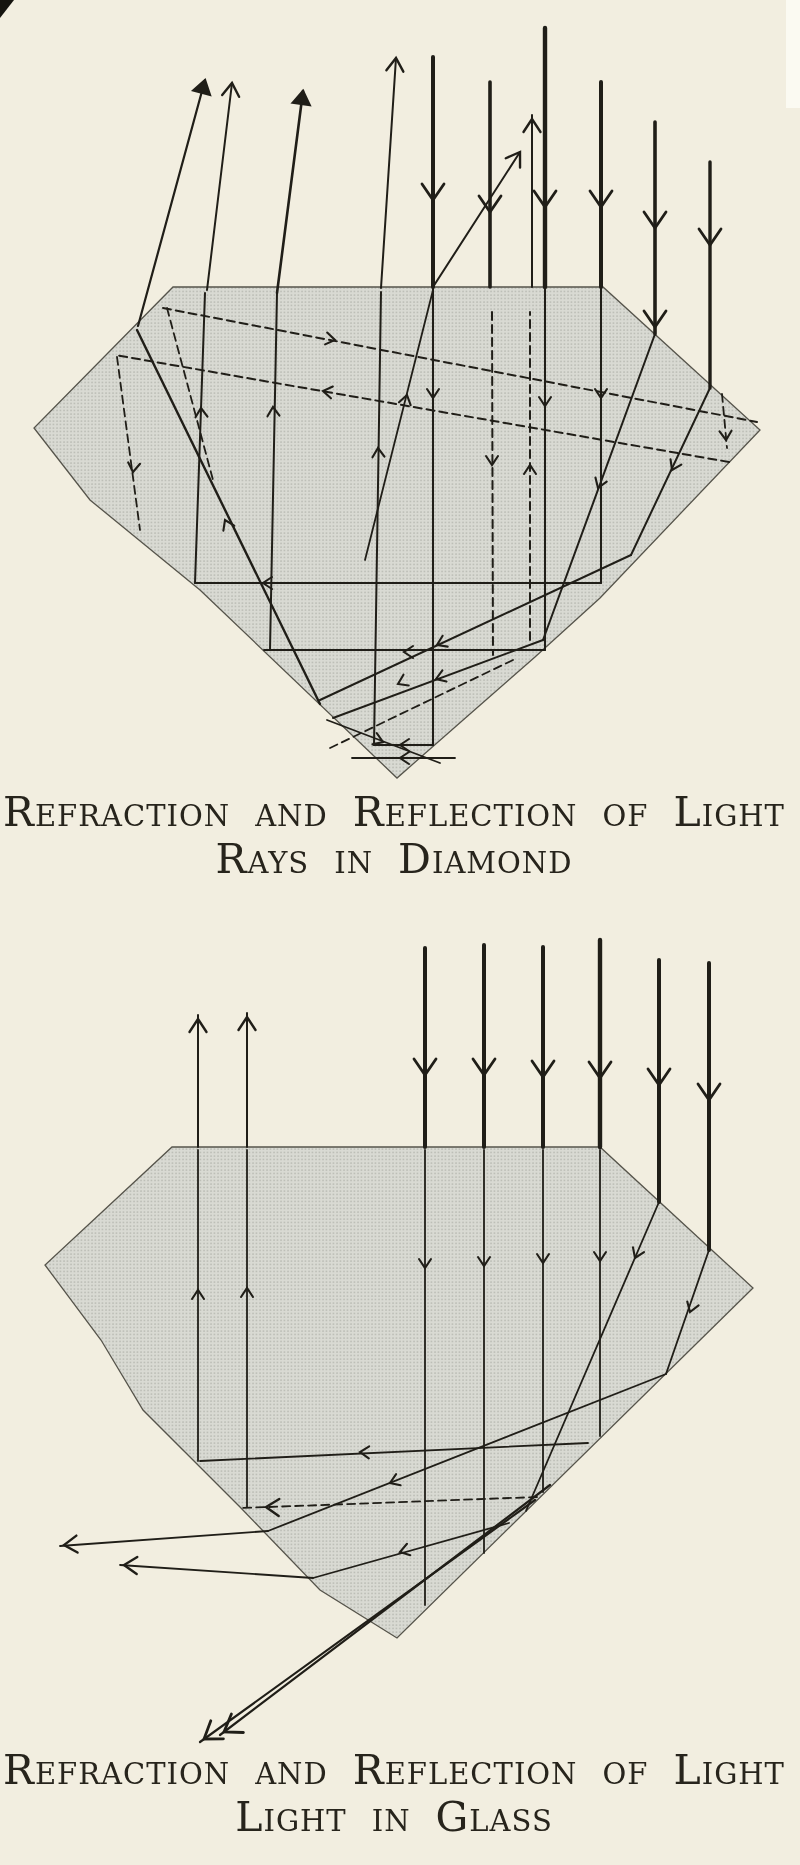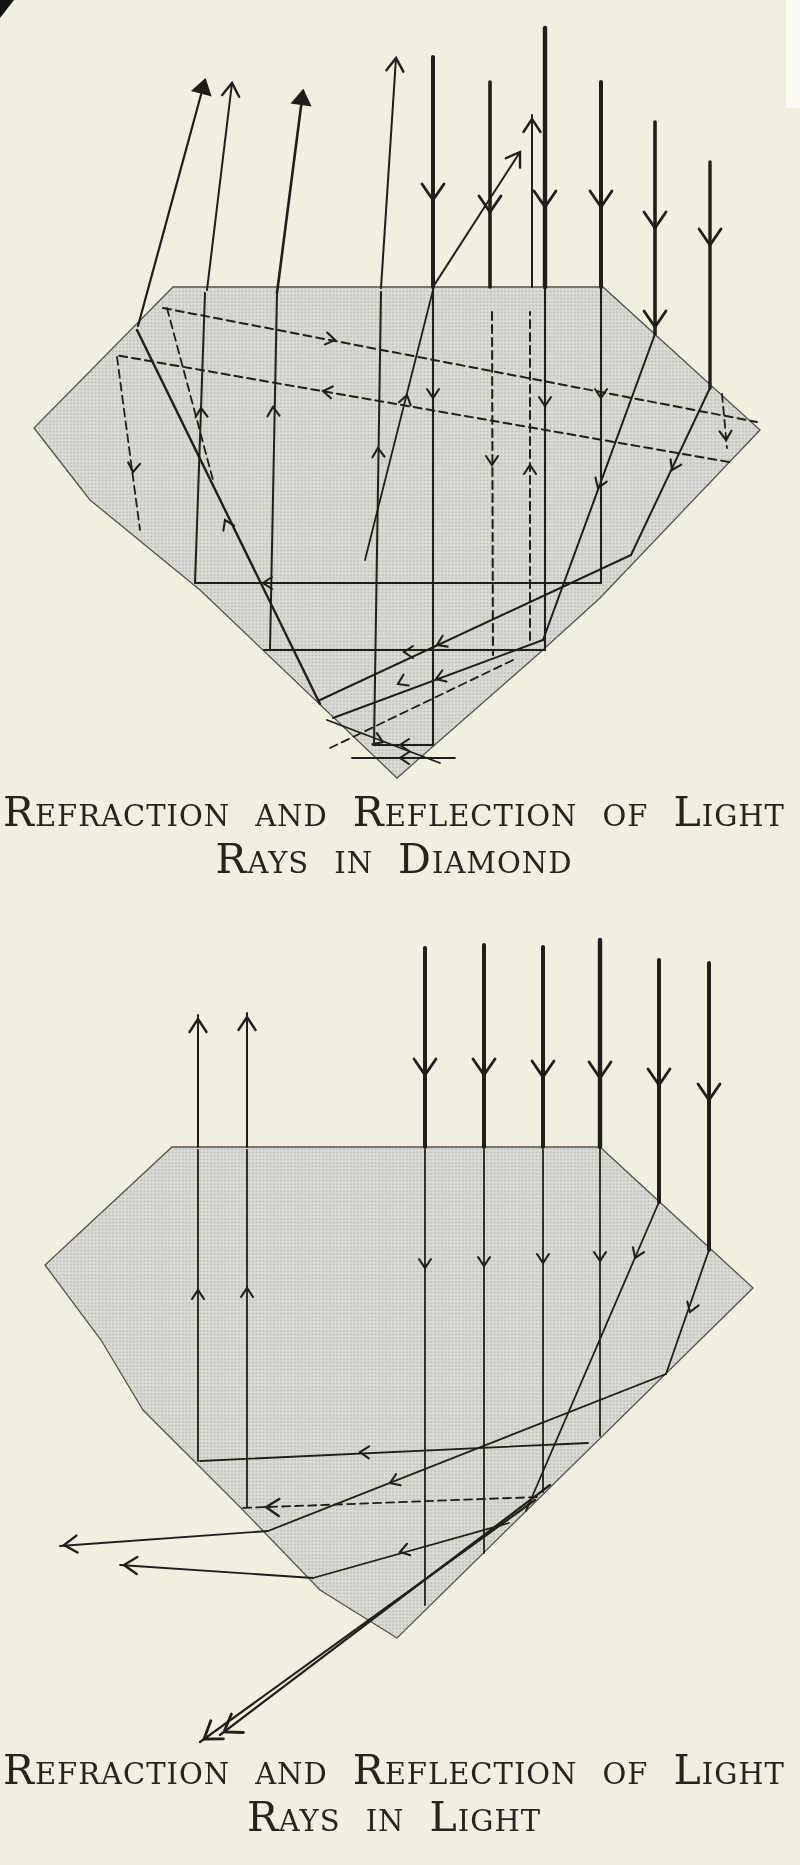--- a/index.html
+++ b/index.html
@@ -158,14 +158,14 @@
   <rect id="page-edge" x="786" y="0" width="14" height="108" fill="#fbfaf2"></rect>
 </svg>
 
 <div class="caption" id="cap-diamond" style="color: rgb(39, 36, 28);">
   <div class="l1">Refraction and Reflection of Light</div>
   <div class="l2">Rays in Diamond</div>
 </div>
 
 <div class="caption" id="cap-glass" style="color: rgb(39, 36, 28);">
   <div class="l1">Refraction and Reflection of Light</div>
-  <div class="l2">Rays in Light</div>
+  <div class="l2">Light in Glass</div>
 </div>
 
 </body></html>

